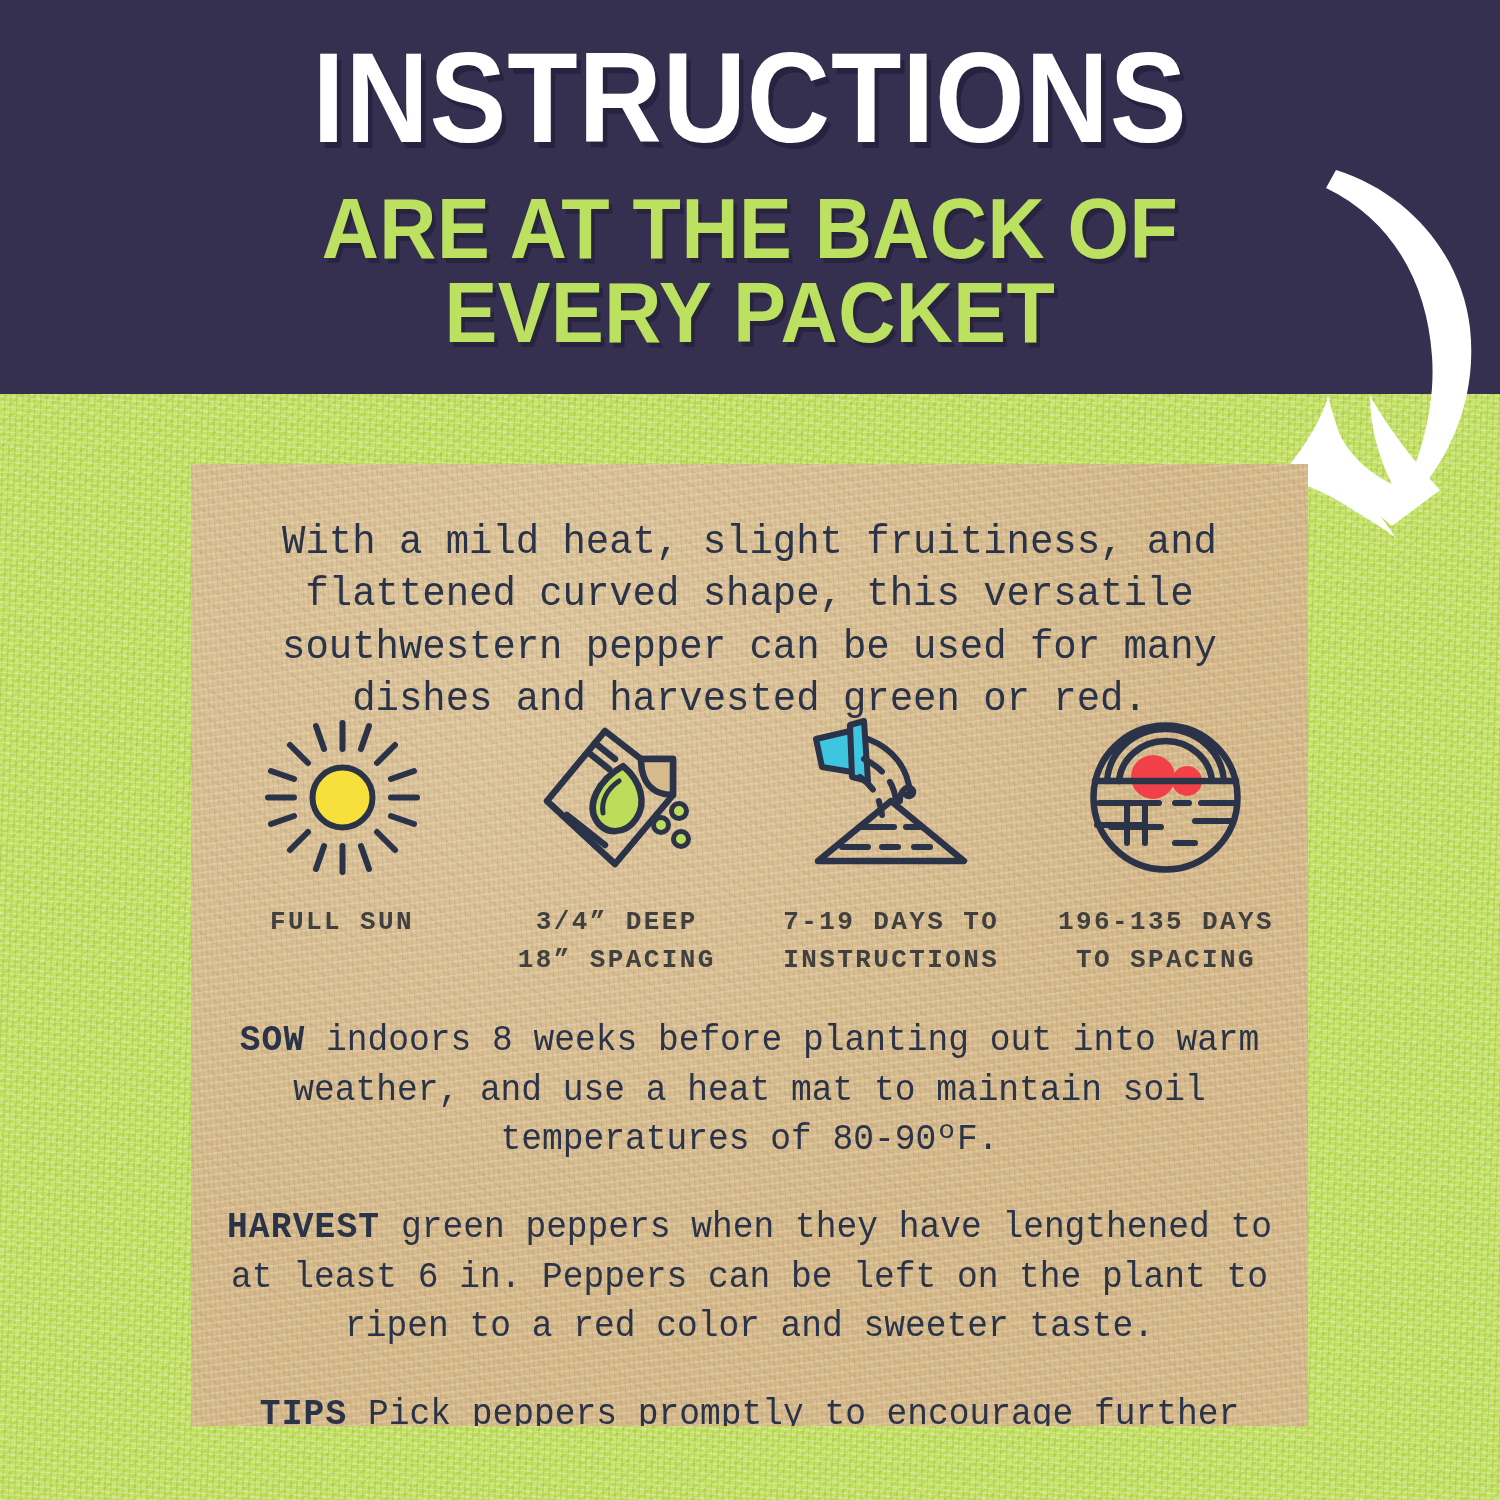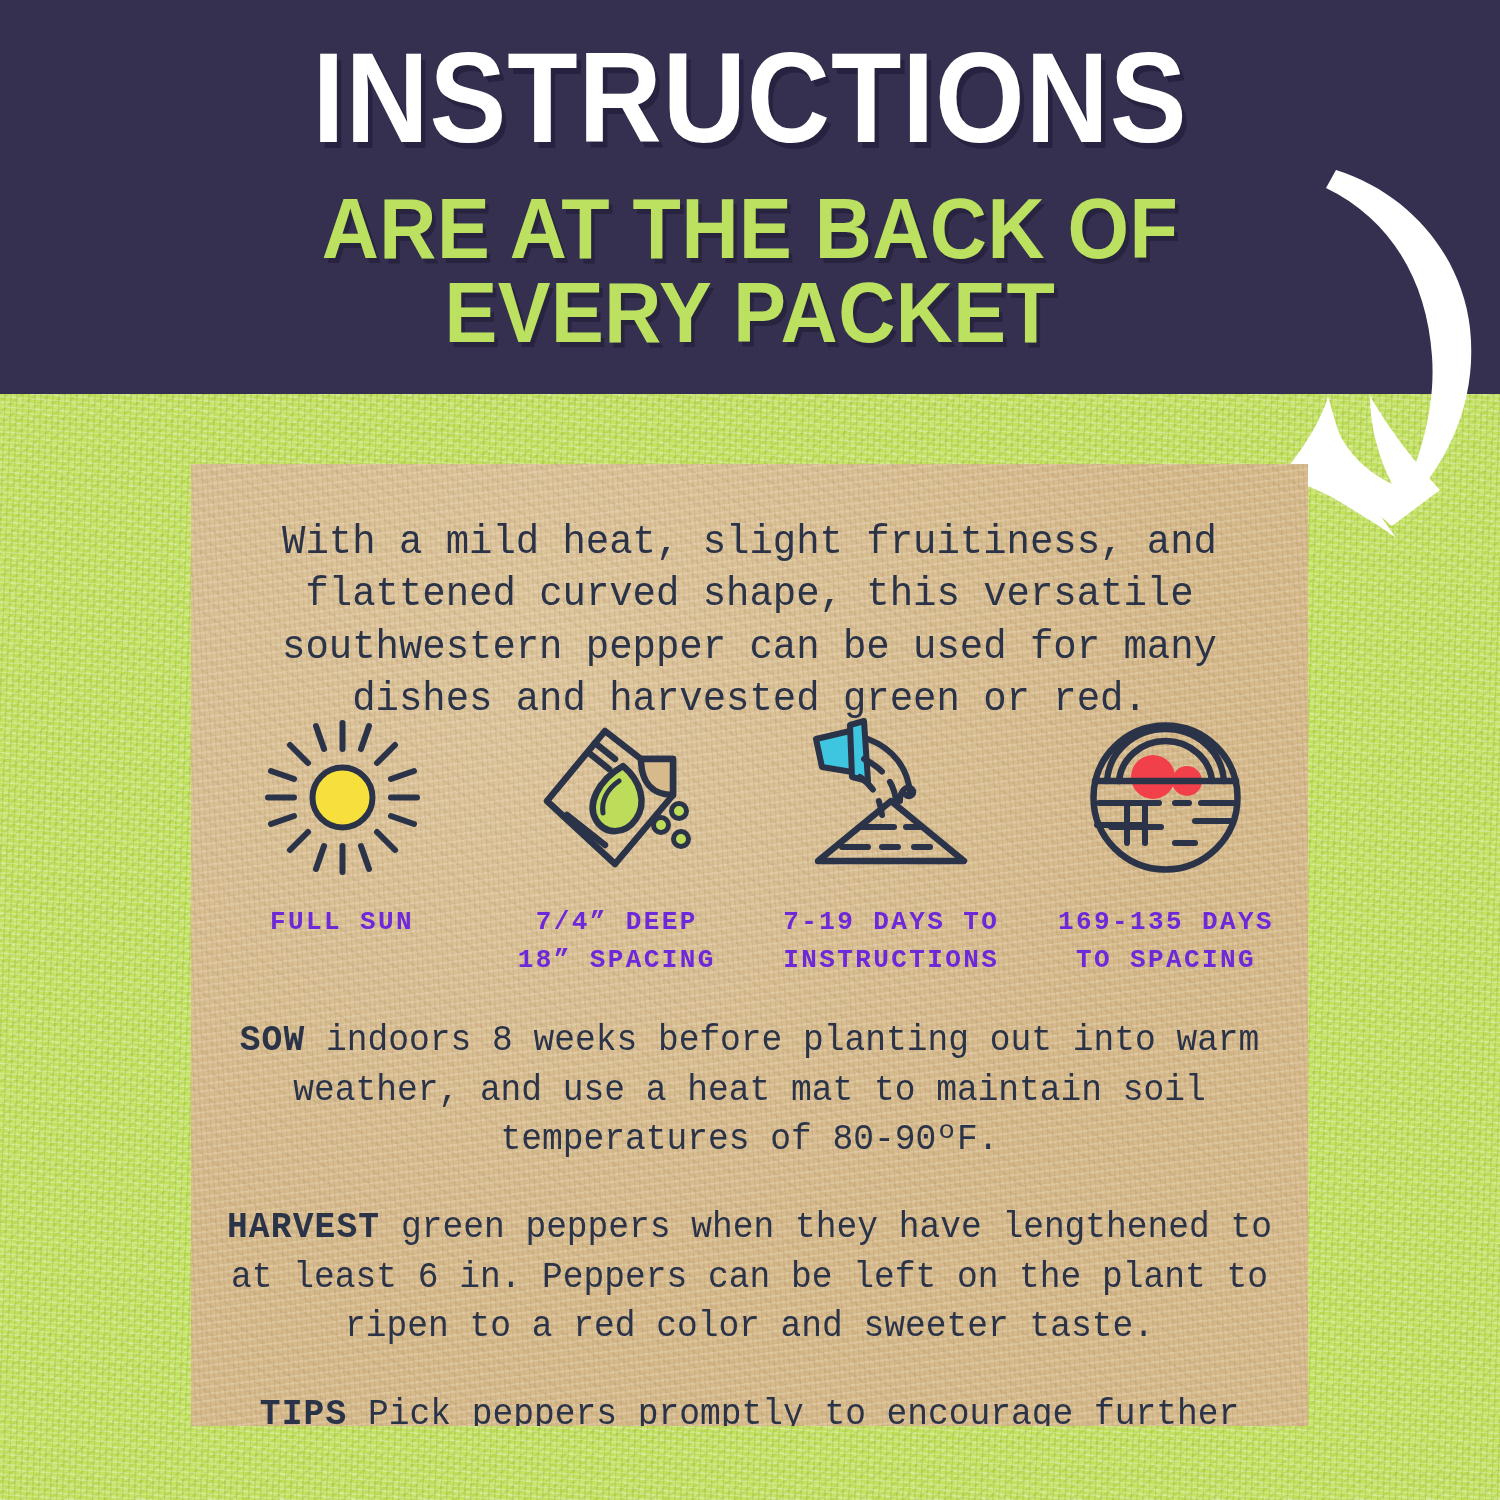--- a/index.html
+++ b/index.html
@@ -94,21 +94,21 @@
     position:absolute;left:18px;top:248px;width:1090px;
     display:flex;justify-content:space-between;align-items:flex-start;
   }
   .iconcell{
     width:266px;display:flex;flex-direction:column;align-items:center;
   }
   .iconart{height:170px;display:flex;align-items:center;justify-content:center;}
   .iconlabel{
     margin-top:22px;
     text-align:center;
-    color:#6d28d9;
+    color:#404040;
     font-weight:bold;
     font-size:26px;
     letter-spacing:2.4px;
     line-height:1.45;
   }
   .iconlabel span{display:block;white-space:nowrap;}
 
   
   .body-blocks{
     position:absolute;left:14px;top:552px;width:1089px;
@@ -201,21 +201,21 @@
                 <path d="M36 100 L74 130"></path>
               </g>
               <path d="M92 51 C 110 66, 116 88, 105 104 C 94 120, 74 120, 65 105 C 56 90, 66 66, 92 51 Z" fill="#bddc5a" stroke="#2b3348" stroke-width="6.5" stroke-linejoin="round"></path>
               <path d="M88 66 C 76 74, 70 86, 72 98" stroke="#2b3348" stroke-width="5" stroke-linecap="round" fill="none"></path>
               <circle cx="148" cy="96" r="7.5" fill="#bddc5a" stroke="#2b3348" stroke-width="5"></circle>
               <circle cx="130" cy="110" r="7.5" fill="#bddc5a" stroke="#2b3348" stroke-width="5"></circle>
               <circle cx="150" cy="124" r="7.5" fill="#bddc5a" stroke="#2b3348" stroke-width="5"></circle>
             </svg>
           </div>
           <div class="iconlabel">
-            <span>7/4” DEEP</span>
+            <span>3/4” DEEP</span>
             <span>18” SPACING</span>
           </div>
         </div>
 
         <div class="iconcell">
           <div class="iconart">
             <svg width="178" height="165" viewBox="0 0 178 165" fill="none" xmlns="http://www.w3.org/2000/svg">
               <path d="M14 24 L48 16 L56 58 L20 52 Z" fill="#3ec6e0" stroke="#2b3348" stroke-width="6" stroke-linejoin="round"></path>
               <path d="M48 10 L62 6 L66 66 L50 62 Z" fill="#3ec6e0" stroke="#2b3348" stroke-width="6" stroke-linejoin="round"></path>
               <g stroke="#2b3348" stroke-width="6" stroke-linecap="round" fill="none">
@@ -256,21 +256,21 @@
                 <line x1="112" y1="106" x2="150" y2="106"></line>
                 <line x1="14" y1="110" x2="62" y2="110"></line>
                 <line x1="92" y1="128" x2="112" y2="128"></line>
                 <line x1="44" y1="90" x2="44" y2="128"></line>
                 <line x1="62" y1="90" x2="62" y2="128"></line>
                 <line x1="28" y1="112" x2="78" y2="112"></line>
               </g>
             </svg>
           </div>
           <div class="iconlabel">
-            <span>169-135 DAYS</span>
+            <span>196-135 DAYS</span>
             <span>TO SPACING</span>
           </div>
         </div>
 
       </div>
 
       <div class="body-blocks">
         <div class="blk">
           <b>SOW</b><span> indoors 8 weeks before planting out into warm weather, and use a heat mat to maintain soil temperatures of 80-90ºF.</span>
         </div>

